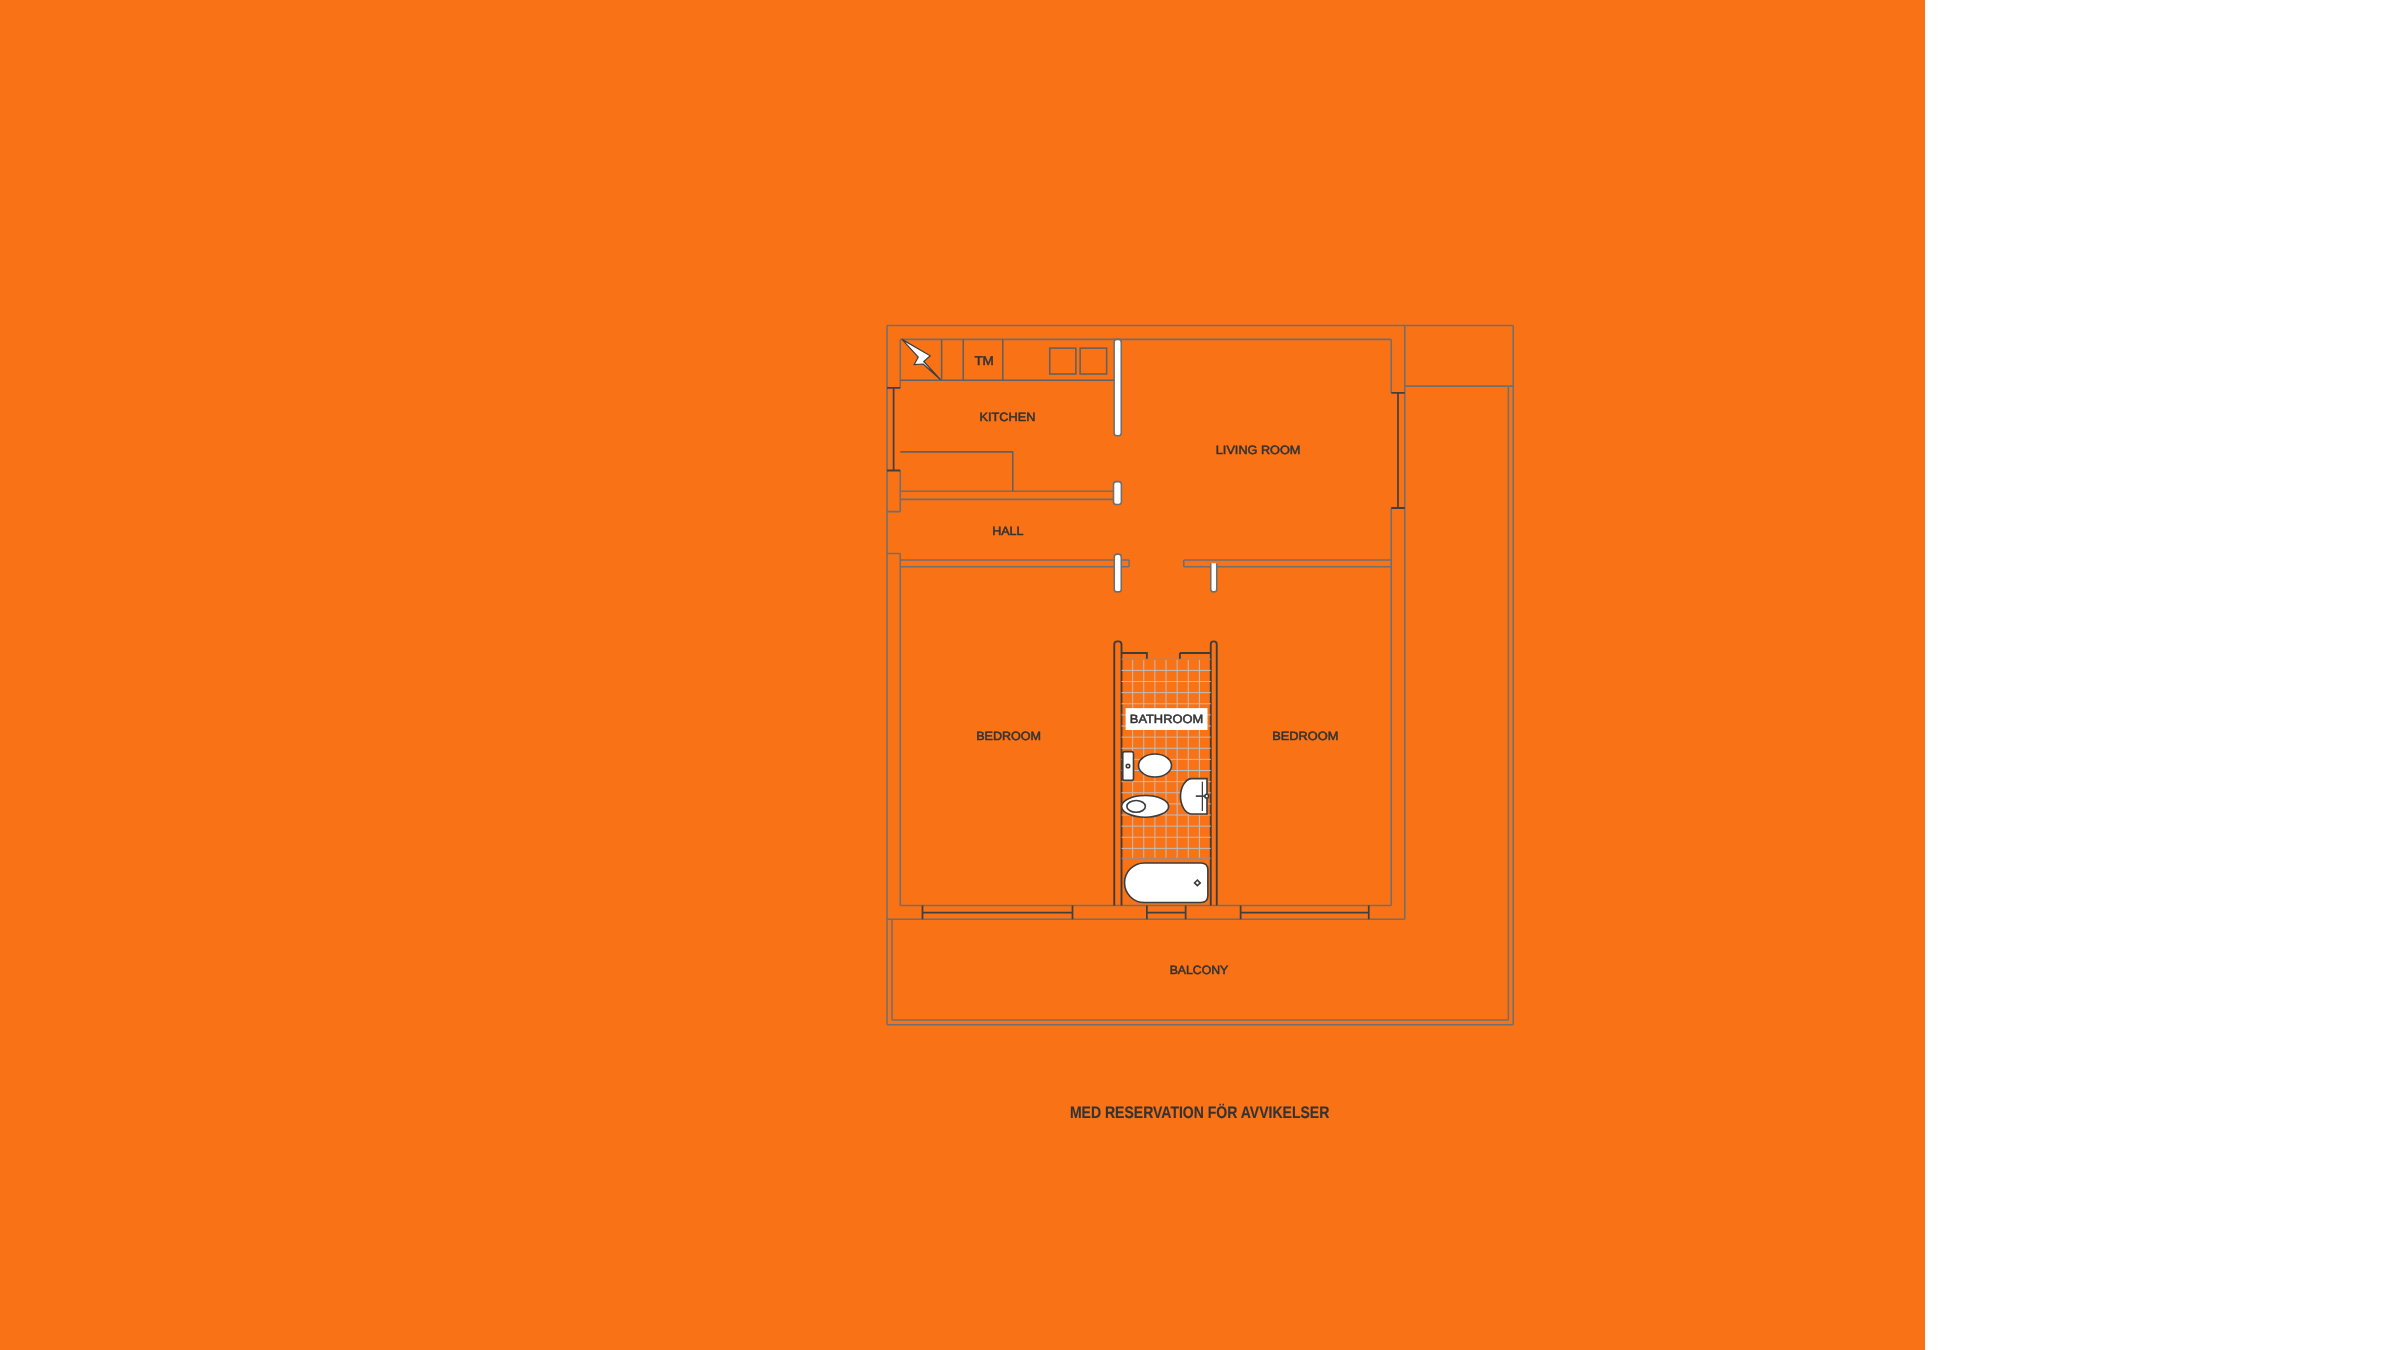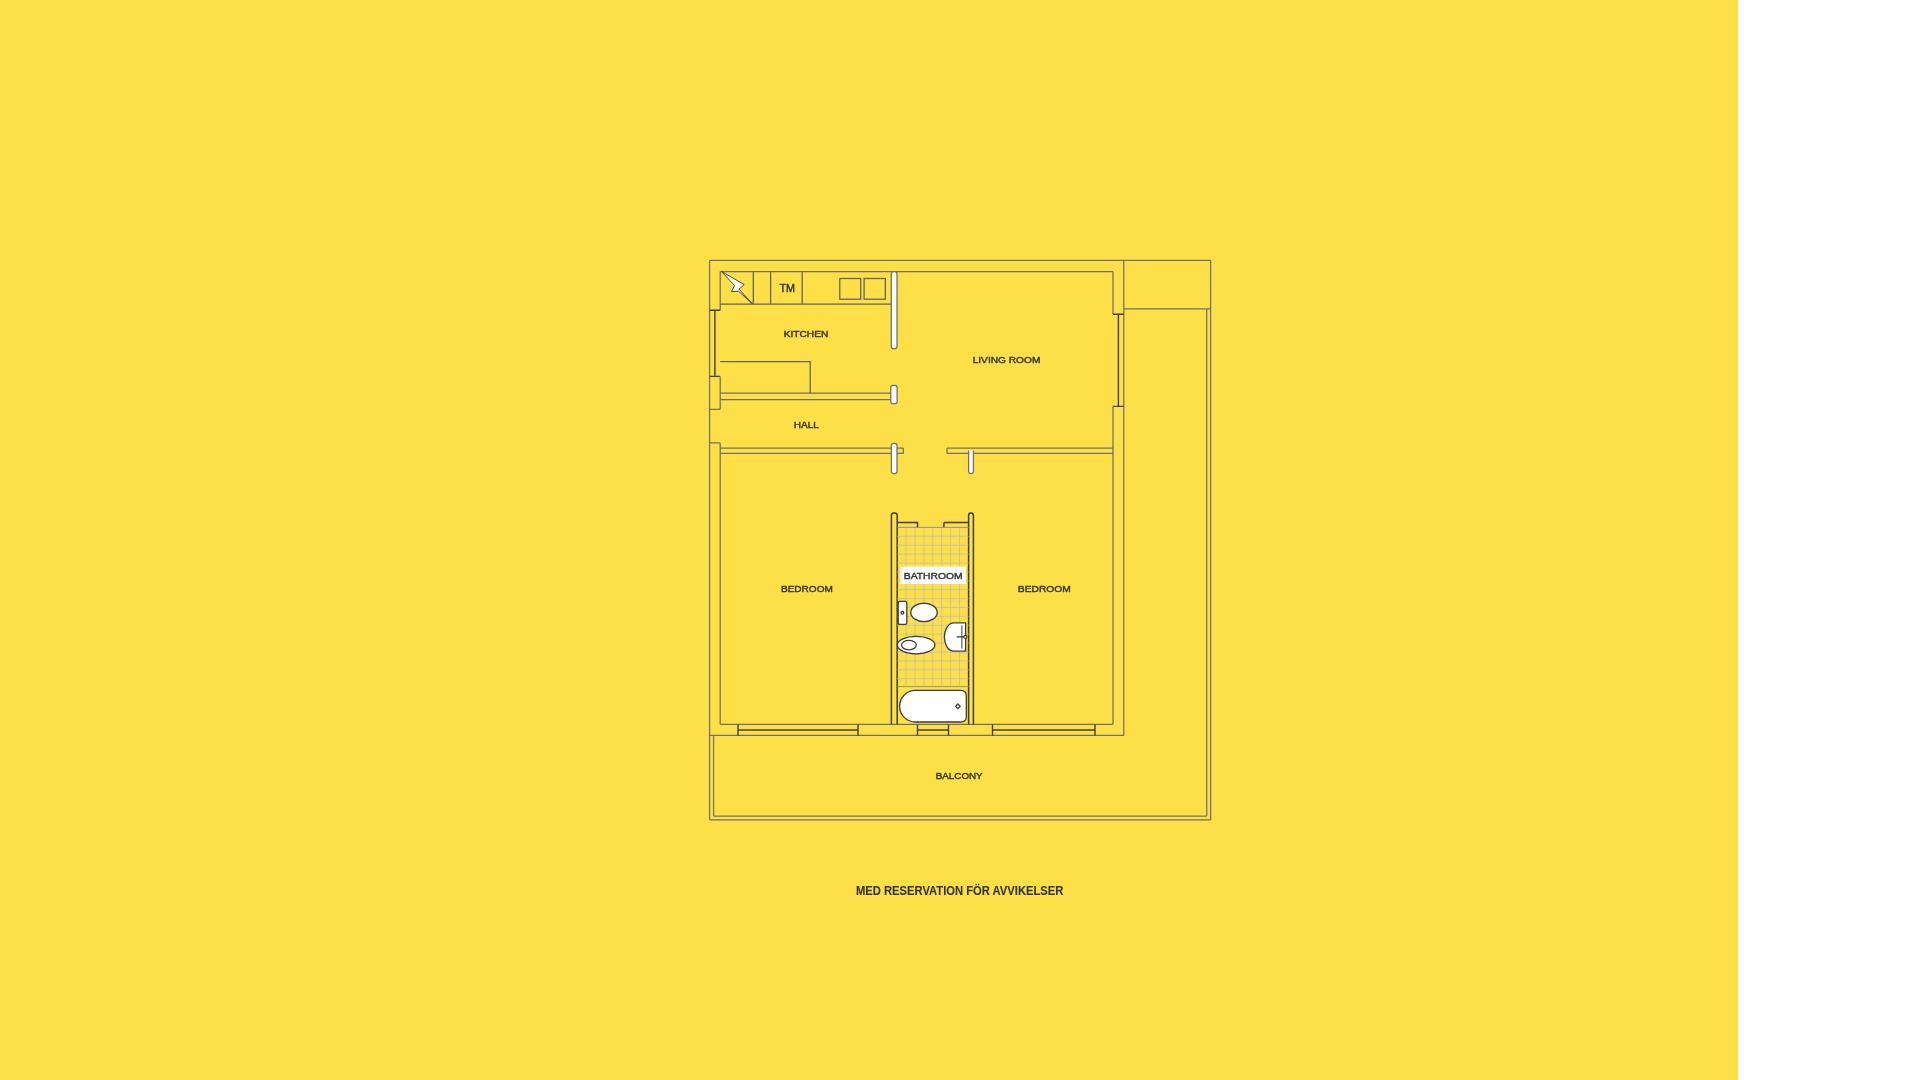--- a/index.html
+++ b/index.html
@@ -1,16 +1,16 @@
 <!DOCTYPE html>
 <html><head>
 <meta charset="utf-8">
 <style>
   html,body{margin:0;padding:0;background:#ffffff;}
-  .page{width:1738px;height:1080px;position:relative;overflow:hidden;background:#fde047;}
+  .page{width:1540px;height:1080px;position:relative;overflow:hidden;background:#f97316;}
   svg{position:absolute;left:0;top:0;transform:translateZ(0);}
   text{font-family:"Liberation Sans",sans-serif;fill:#333333;stroke:#333333;stroke-width:0.42px;}
   .lbl{font-size:9.6px;font-weight:normal;}
   .big{font-size:13.4px;font-weight:bold;stroke-width:0.1px;}
 </style>
 </head>
 <body>
 
 <div class="page">
 <svg width="1920" height="1080" viewBox="0 0 1920 1080">

